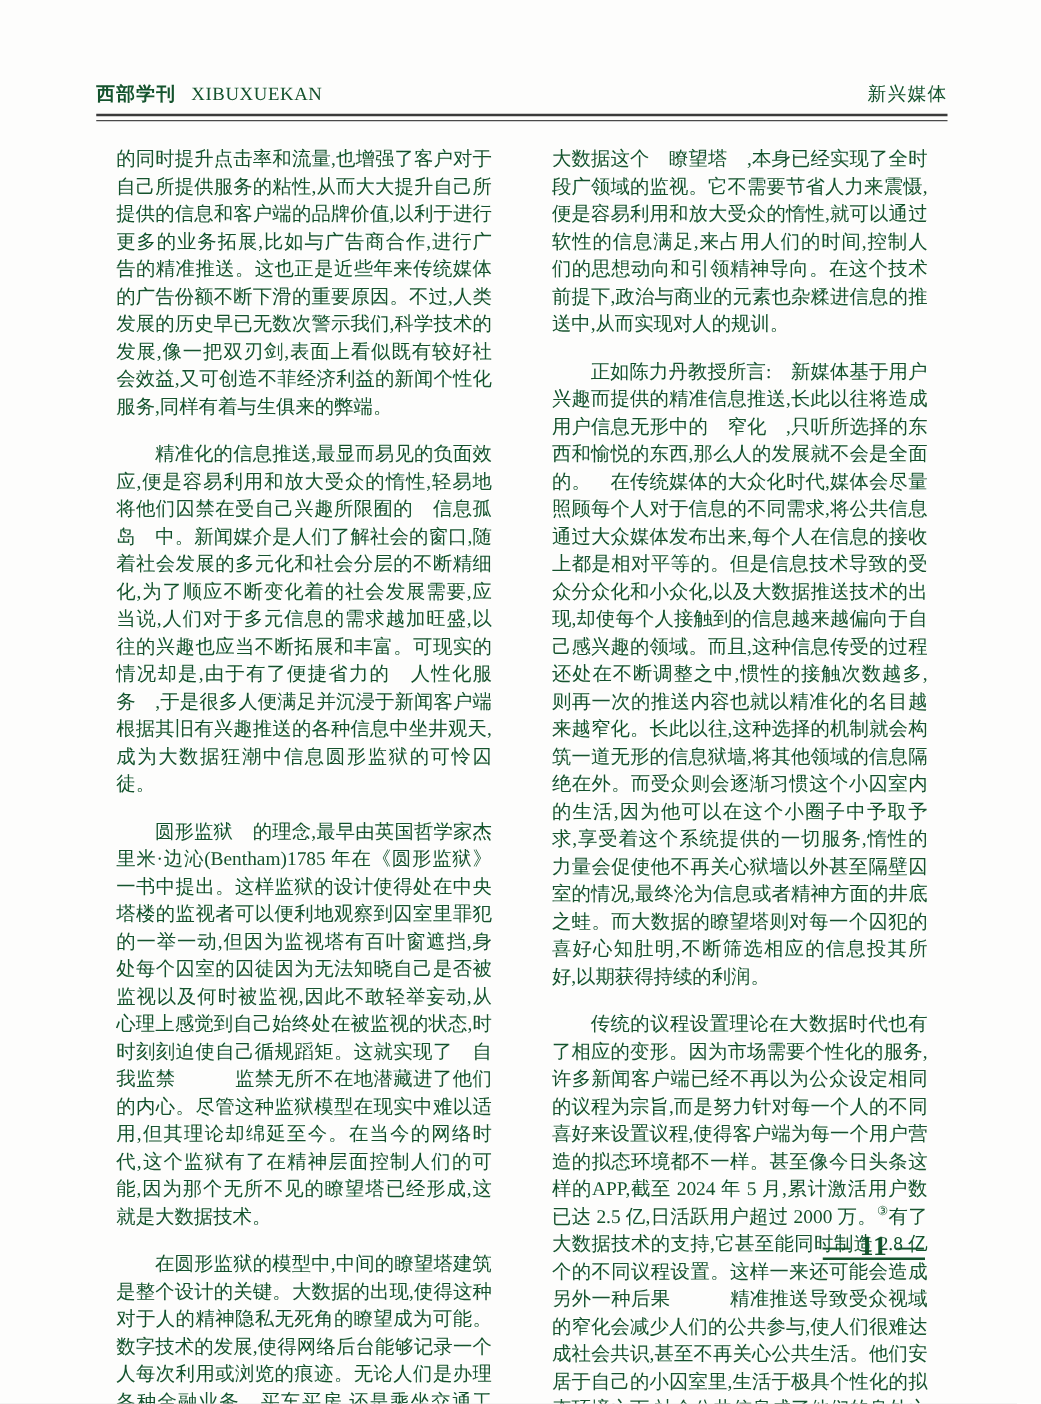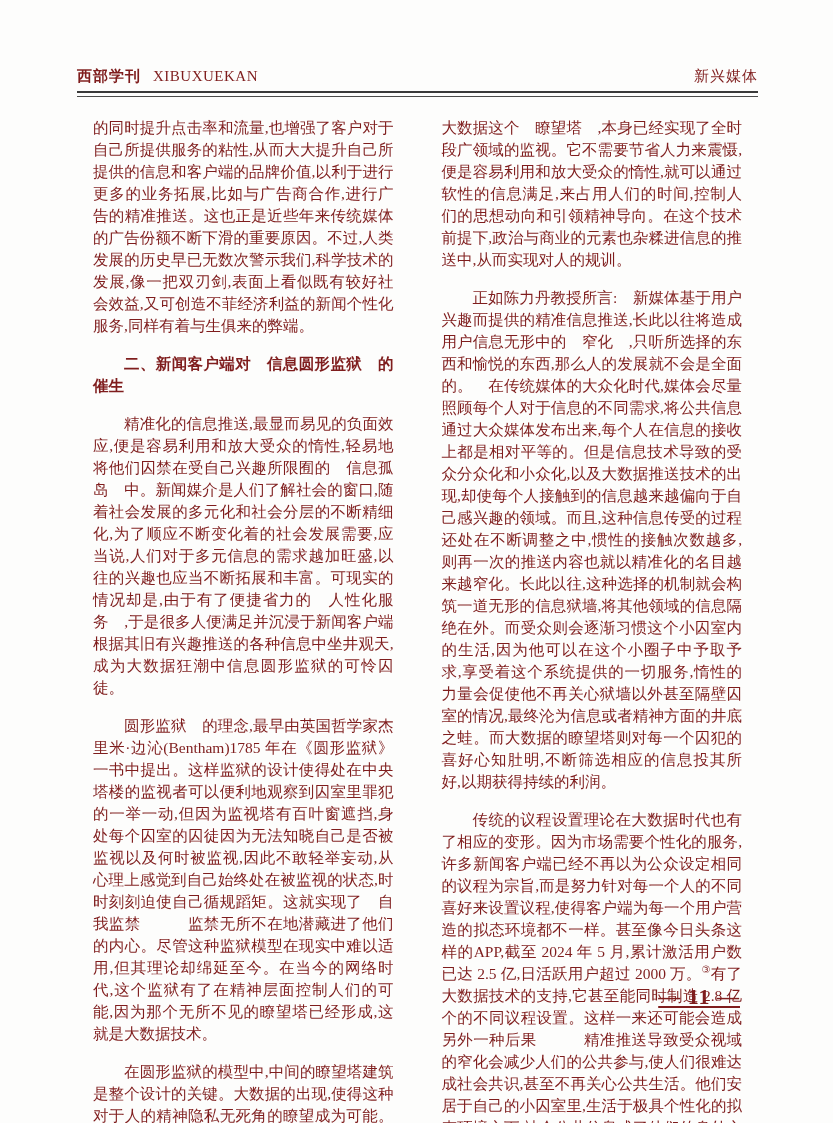--- a/index.html
+++ b/index.html
@@ -2,21 +2,21 @@
 <html><head>
 <meta charset="utf-8">
 <style>
   html, body { margin: 0; padding: 0; background: #e8e8e8; }
   .page {
     position: relative;
     width: 833px;
     height: 1123px;
     margin: 0 auto;
     background: #fdfdfc;
-    color: #7f1d1d;
+    color: #14532d;
     font-family: "Liberation Serif", "DejaVu Serif", serif;
     overflow: hidden;
   }
   .header {
     position: absolute;
     top: 66px;
     left: 77px;
     right: 75px;
     display: flex;
     justify-content: space-between;
@@ -79,21 +79,20 @@
       <span class="jcn">西部学刊</span><span class="jen">XIBUXUEKAN</span>
     </div>
     <span class="section">新兴媒体</span>
   </header>
 
   <div class="rule"></div>
 
   <div class="columns">
     <div class="col">
       <p class="cont">的同时提升点击率和流量,也增强了客户对于自己所提供服务的粘性,从而大大提升自己所提供的信息和客户端的品牌价值,以利于进行更多的业务拓展,比如与广告商合作,进行广告的精准推送。这也正是近些年来传统媒体的广告份额不断下滑的重要原因。不过,人类发展的历史早已无数次警示我们,科学技术的发展,像一把双刃剑,表面上看似既有较好社会效益,又可创造不菲经济利益的新闻个性化服务,同样有着与生俱来的弊端。</p>
-      <p class="hd">二、新闻客户端对　信息圆形监狱　的催生</p>
       <p>精准化的信息推送,最显而易见的负面效应,便是容易利用和放大受众的惰性,轻易地将他们囚禁在受自己兴趣所限囿的　信息孤岛　中。新闻媒介是人们了解社会的窗口,随着社会发展的多元化和社会分层的不断精细化,为了顺应不断变化着的社会发展需要,应当说,人们对于多元信息的需求越加旺盛,以往的兴趣也应当不断拓展和丰富。可现实的情况却是,由于有了便捷省力的　人性化服务　,于是很多人便满足并沉浸于新闻客户端根据其旧有兴趣推送的各种信息中坐井观天,成为大数据狂潮中信息圆形监狱的可怜囚徒。</p>
       <p>圆形监狱　的理念,最早由英国哲学家杰里米·边沁(Bentham)1785 年在《圆形监狱》一书中提出。这样监狱的设计使得处在中央塔楼的监视者可以便利地观察到囚室里罪犯的一举一动,但因为监视塔有百叶窗遮挡,身处每个囚室的囚徒因为无法知晓自己是否被监视以及何时被监视,因此不敢轻举妄动,从心理上感觉到自己始终处在被监视的状态,时时刻刻迫使自己循规蹈矩。这就实现了　自我监禁　　　监禁无所不在地潜藏进了他们的内心。尽管这种监狱模型在现实中难以适用,但其理论却绵延至今。在当今的网络时代,这个监狱有了在精神层面控制人们的可能,因为那个无所不见的瞭望塔已经形成,这就是大数据技术。</p>
       <p>在圆形监狱的模型中,中间的瞭望塔建筑是整个设计的关键。大数据的出现,使得这种对于人的精神隐私无死角的瞭望成为可能。数字技术的发展,使得网络后台能够记录一个人每次利用或浏览的痕迹。无论人们是办理各种金融业务、买车买房,还是乘坐交通工具、旅行住店,甚至上网玩游戏、注册论坛等等,只要登记了身份信息,用户的行踪和行为就会被网络记录。即便阅读新闻,只要是在网络上进行,每一次 cookie 痕迹都会被记录并反馈给后台。圆形监狱的瞭望塔设计之初,是为了节省人力震慑囚犯,让囚犯不知道他们何时处于监控之中,所以一言一行都要小心翼翼,以此实现高效率的规训;而</p>
     </div>
     <div class="col">
       <p class="cont">大数据这个　瞭望塔　,本身已经实现了全时段广领域的监视。它不需要节省人力来震慑,便是容易利用和放大受众的惰性,就可以通过软性的信息满足,来占用人们的时间,控制人们的思想动向和引领精神导向。在这个技术前提下,政治与商业的元素也杂糅进信息的推送中,从而实现对人的规训。</p>
       <p>正如陈力丹教授所言:　新媒体基于用户兴趣而提供的精准信息推送,长此以往将造成用户信息无形中的　窄化　,只听所选择的东西和愉悦的东西,那么人的发展就不会是全面的。　在传统媒体的大众化时代,媒体会尽量照顾每个人对于信息的不同需求,将公共信息通过大众媒体发布出来,每个人在信息的接收上都是相对平等的。但是信息技术导致的受众分众化和小众化,以及大数据推送技术的出现,却使每个人接触到的信息越来越偏向于自己感兴趣的领域。而且,这种信息传受的过程还处在不断调整之中,惯性的接触次数越多,则再一次的推送内容也就以精准化的名目越来越窄化。长此以往,这种选择的机制就会构筑一道无形的信息狱墙,将其他领域的信息隔绝在外。而受众则会逐渐习惯这个小囚室内的生活,因为他可以在这个小圈子中予取予求,享受着这个系统提供的一切服务,惰性的力量会促使他不再关心狱墙以外甚至隔壁囚室的情况,最终沦为信息或者精神方面的井底之蛙。而大数据的瞭望塔则对每一个囚犯的喜好心知肚明,不断筛选相应的信息投其所好,以期获得持续的利润。</p>
       <p><span>传统的议程设置理论在大数据时代也有了相应的变形。因为市场需要个性化的服务,许多新闻客户端已经不再以为公众设定相同的议程为宗旨,而是努力针对每一个人的不同喜好来设置议程,使得客户端为每一个用户营造的拟态环境都不一样。甚至像今日头条这样的APP,截至 2024 年 5 月,累计激活用户数已达 2.5 亿,日活跃用户超过 2000 万。</span><sup>③</sup><span>有了大数据技术的支持,它甚至能同时制造 2.8 亿个的不同议程设置。这样一来还可能会造成另外一种后果　　　精准推送导致受众视域的窄化会减少人们的公共参与,使人们很难达成社会共识,甚至不再关心公共生活。他们安居于自己的小囚室里,生活于极具个性化的拟态环境之下,社会公共信息成了他们的身外之物,他们最终沦为单向度的人。</span></p>
       <p>无论新闻媒体的形式如何发展变化,所提供的主要信息都应当满足公共需求,生产准则应当是社会的主流价值观念,这是新闻诞生的最本初意义。人们接触新闻</p>
     </div>

